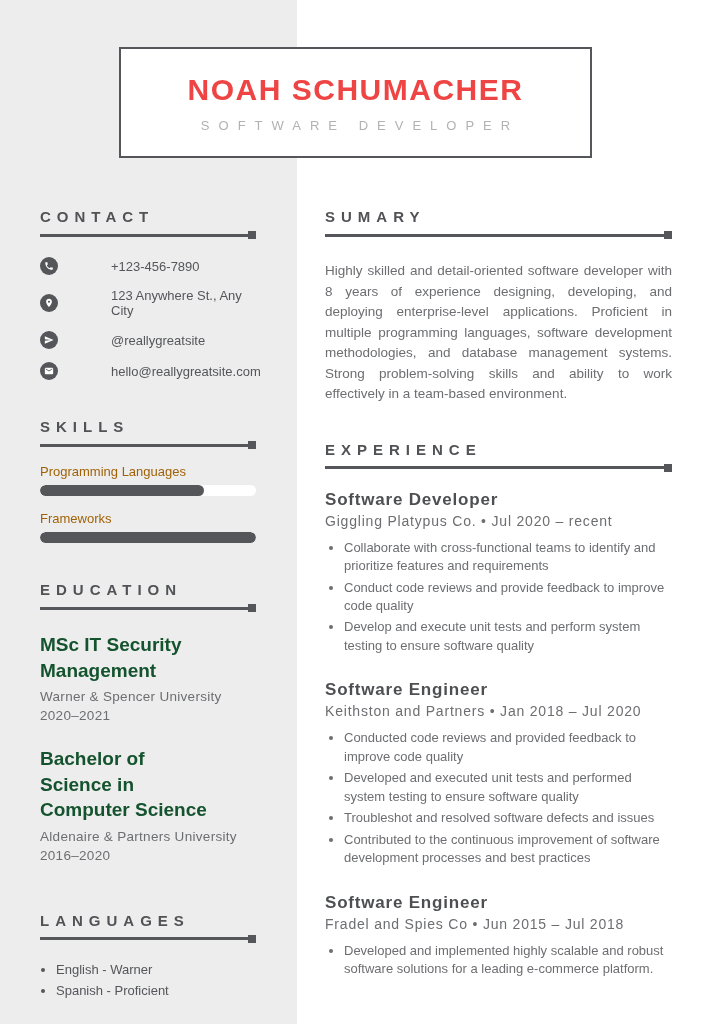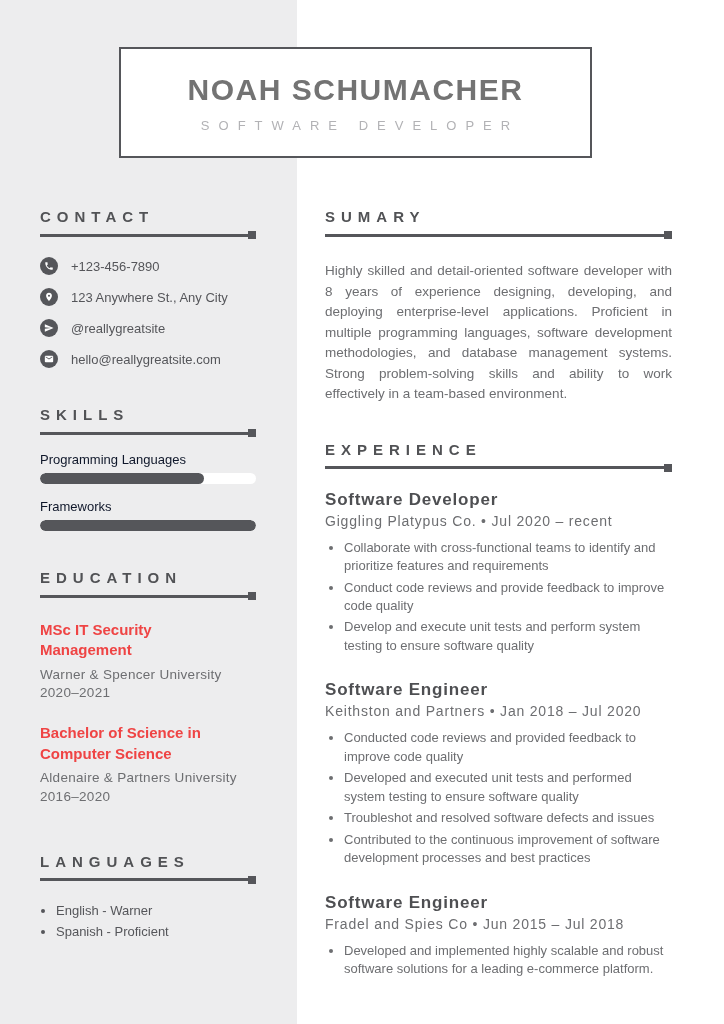--- a/index.html
+++ b/index.html
@@ -27,21 +27,21 @@
     border: 2px solid #55565a;
     display: flex;
     flex-direction: column;
     align-items: center;
     justify-content: center;
   }
   .header-name {
     font-size: 30px;
     font-weight: 700;
     letter-spacing: 1.5px;
-    color: #737373;
+    color: #ef4444;
   }
   .header-title {
     margin-top: 11px;
     font-size: 13px;
     letter-spacing: 9px;
     text-indent: 9px;
     color: #b2b2b5;
   }
   
   .left-col  { position: absolute; left: 40px;  top: 208px; width: 216px; }
@@ -51,49 +51,49 @@
     font-size: 15px;
     font-weight: 700;
     letter-spacing: 6px;
     color: #515255;
   }
   .rule { display: flex; align-items: center; margin-top: 6px; height: 8px; }
   .rule-line { flex: 1; height: 3px; background: #55565a; }
   .rule-cap  { width: 8px; height: 8px; background: #55565a; }
   
   .contact-list { margin-top: 18px; }
-  .contact-row { display: flex; align-items: center; margin-bottom: 13px; }
+  .contact-row { display: flex; align-items: center; margin-bottom: 13px; gap: 40px; }
   .icon-circle {
     flex: 0 0 18px;
     width: 18px; height: 18px;
     border-radius: 50%;
     background: #55565a;
     display: flex; align-items: center; justify-content: center;
     margin-right: 13px;
   }
   .icon-circle svg { width: 10px; height: 10px; fill: #ffffff; }
   .contact-text { font-size: 13px; color: #55565a; }
   
   .section-gap { margin-top: 38px; }
   .skill-item { margin-top: 15px; }
-  .skill-label { font-size: 13px; color: #0f172a; }
+  .skill-label { font-size: 13px; color: #a16207; }
   .skill-track {
     margin-top: 6px;
     width: 100%; height: 11px;
     border-radius: 6px;
     background: #ffffff;
     overflow: hidden;
   }
   .skill-fill { height: 100%; border-radius: 6px; background: #55565a; }
   
   .edu-item { margin-top: 20px; }
   .edu-degree {
-    font-size: 15px;
-    font-weight: 700;
-    color: #ef4444;
+    font-size: 19px;
+    font-weight: 700;
+    color: #14532d;
     line-height: 1.35;
     max-width: 172px;
   }
   .edu-school { margin-top: 5px; font-size: 13.5px; color: #6d6e71; line-height: 1.4; letter-spacing: 0.3px; }
   .edu-years  { font-size: 13.5px; color: #6d6e71; line-height: 1.4; letter-spacing: 0.3px; }
   
   .lang-list { margin-top: 16px; padding-left: 16px; }
   .lang-list li { font-size: 13px; color: #55565a; line-height: 1.65; }
   
   .summary-text {

